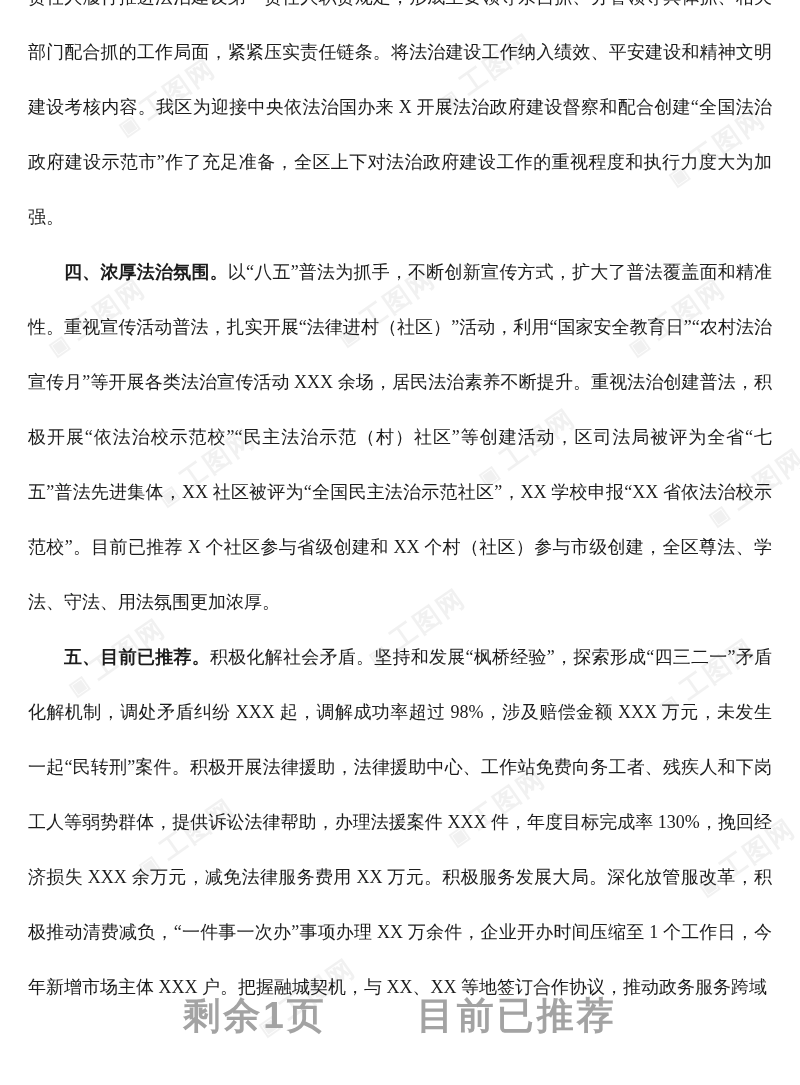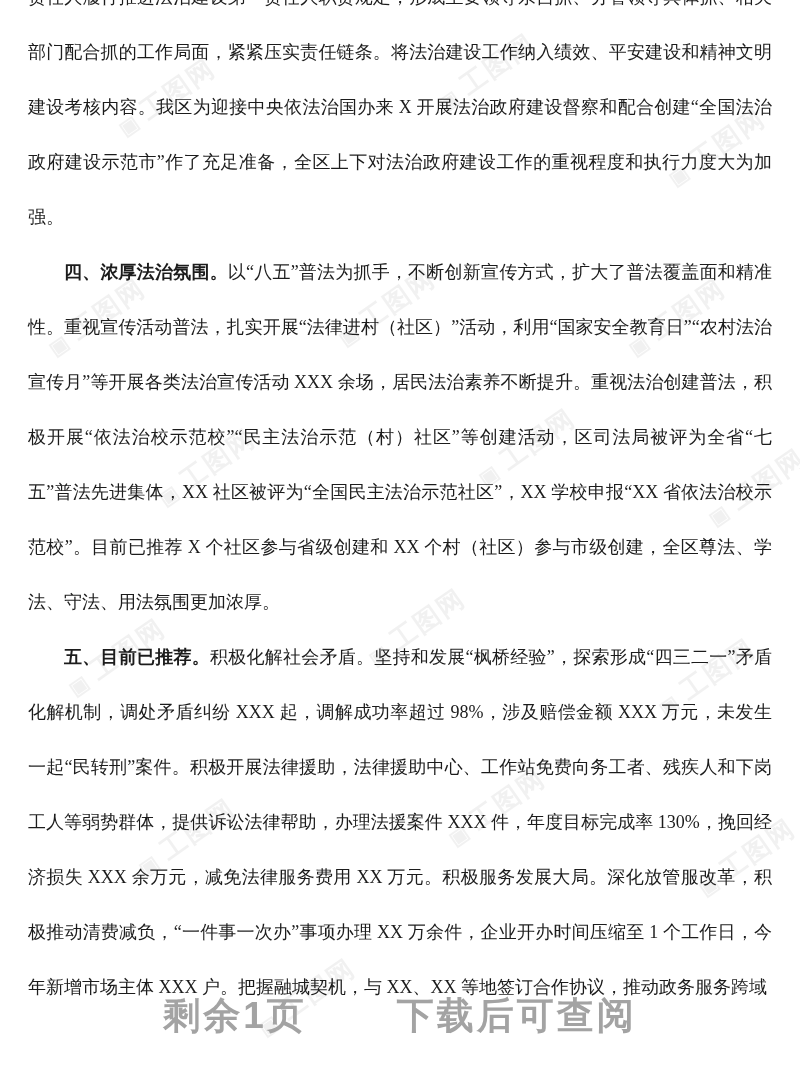--- a/index.html
+++ b/index.html
@@ -111,16 +111,16 @@
     <p class="para continuation">责任人履行推进法治建设第一责任人职责规定，形成主要领导亲自抓、分管领导具体抓、相关部门配合抓的工作局面，紧紧压实责任链条。将法治建设工作纳入绩效、平安建设和精神文明建设考核内容。我区为迎接中央依法治国办来 X 开展法治政府建设督察和配合创建“全国法治政府建设示范市”作了充足准备，全区上下对法治政府建设工作的重视程度和执行力度大为加强。</p>
 
     <p class="para"><span class="lead">四、浓厚法治氛围。</span><span>以“八五”普法为抓手，不断创新宣传方式，扩大了普法覆盖面和精准性。重视宣传活动普法，扎实开展“法律进村（社区）”活动，利用“国家安全教育日”“农村法治宣传月”等开展各类法治宣传活动 XXX 余场，居民法治素养不断提升。重视法治创建普法，积极开展“依法治校示范校”“民主法治示范（村）社区”等创建活动，区司法局被评为全省“七五”普法先进集体，XX 社区被评为“全国民主法治示范社区”，XX 学校申报“XX 省依法治校示范校”。目前已推荐 X 个社区参与省级创建和 XX 个村（社区）参与市级创建，全区尊法、学法、守法、用法氛围更加浓厚。</span></p>
 
     <p class="para"><span class="lead">五、目前已推荐。</span><span>积极化解社会矛盾。坚持和发展“枫桥经验”，探索形成“四三二一”矛盾化解机制，调处矛盾纠纷 XXX 起，调解成功率超过 98%，涉及赔偿金额 XXX 万元，未发生一起“民转刑”案件。积极开展法律援助，法律援助中心、工作站免费向务工者、残疾人和下岗工人等弱势群体，提供诉讼法律帮助，办理法援案件 XXX 件，年度目标完成率 130%，挽回经济损失 XXX 余万元，减免法律服务费用 XX 万元。积极服务发展大局。深化放管服改革，积极推动清费减负，“一件事一次办”事项办理 XX 万余件，企业开办时间压缩至 1 个工作日，今年新增市场主体 XXX 户。把握融城契机，与 XX、XX 等地签订合作协议，推动政务服务跨域</span></p>
 
   </div>
 
   <div class="footer-banner">
     <span>剩余1页</span>
-    <span>下载后可查阅</span>
+    <span>目前已推荐</span>
   </div>
 
 </div>
 
 </body></html>

